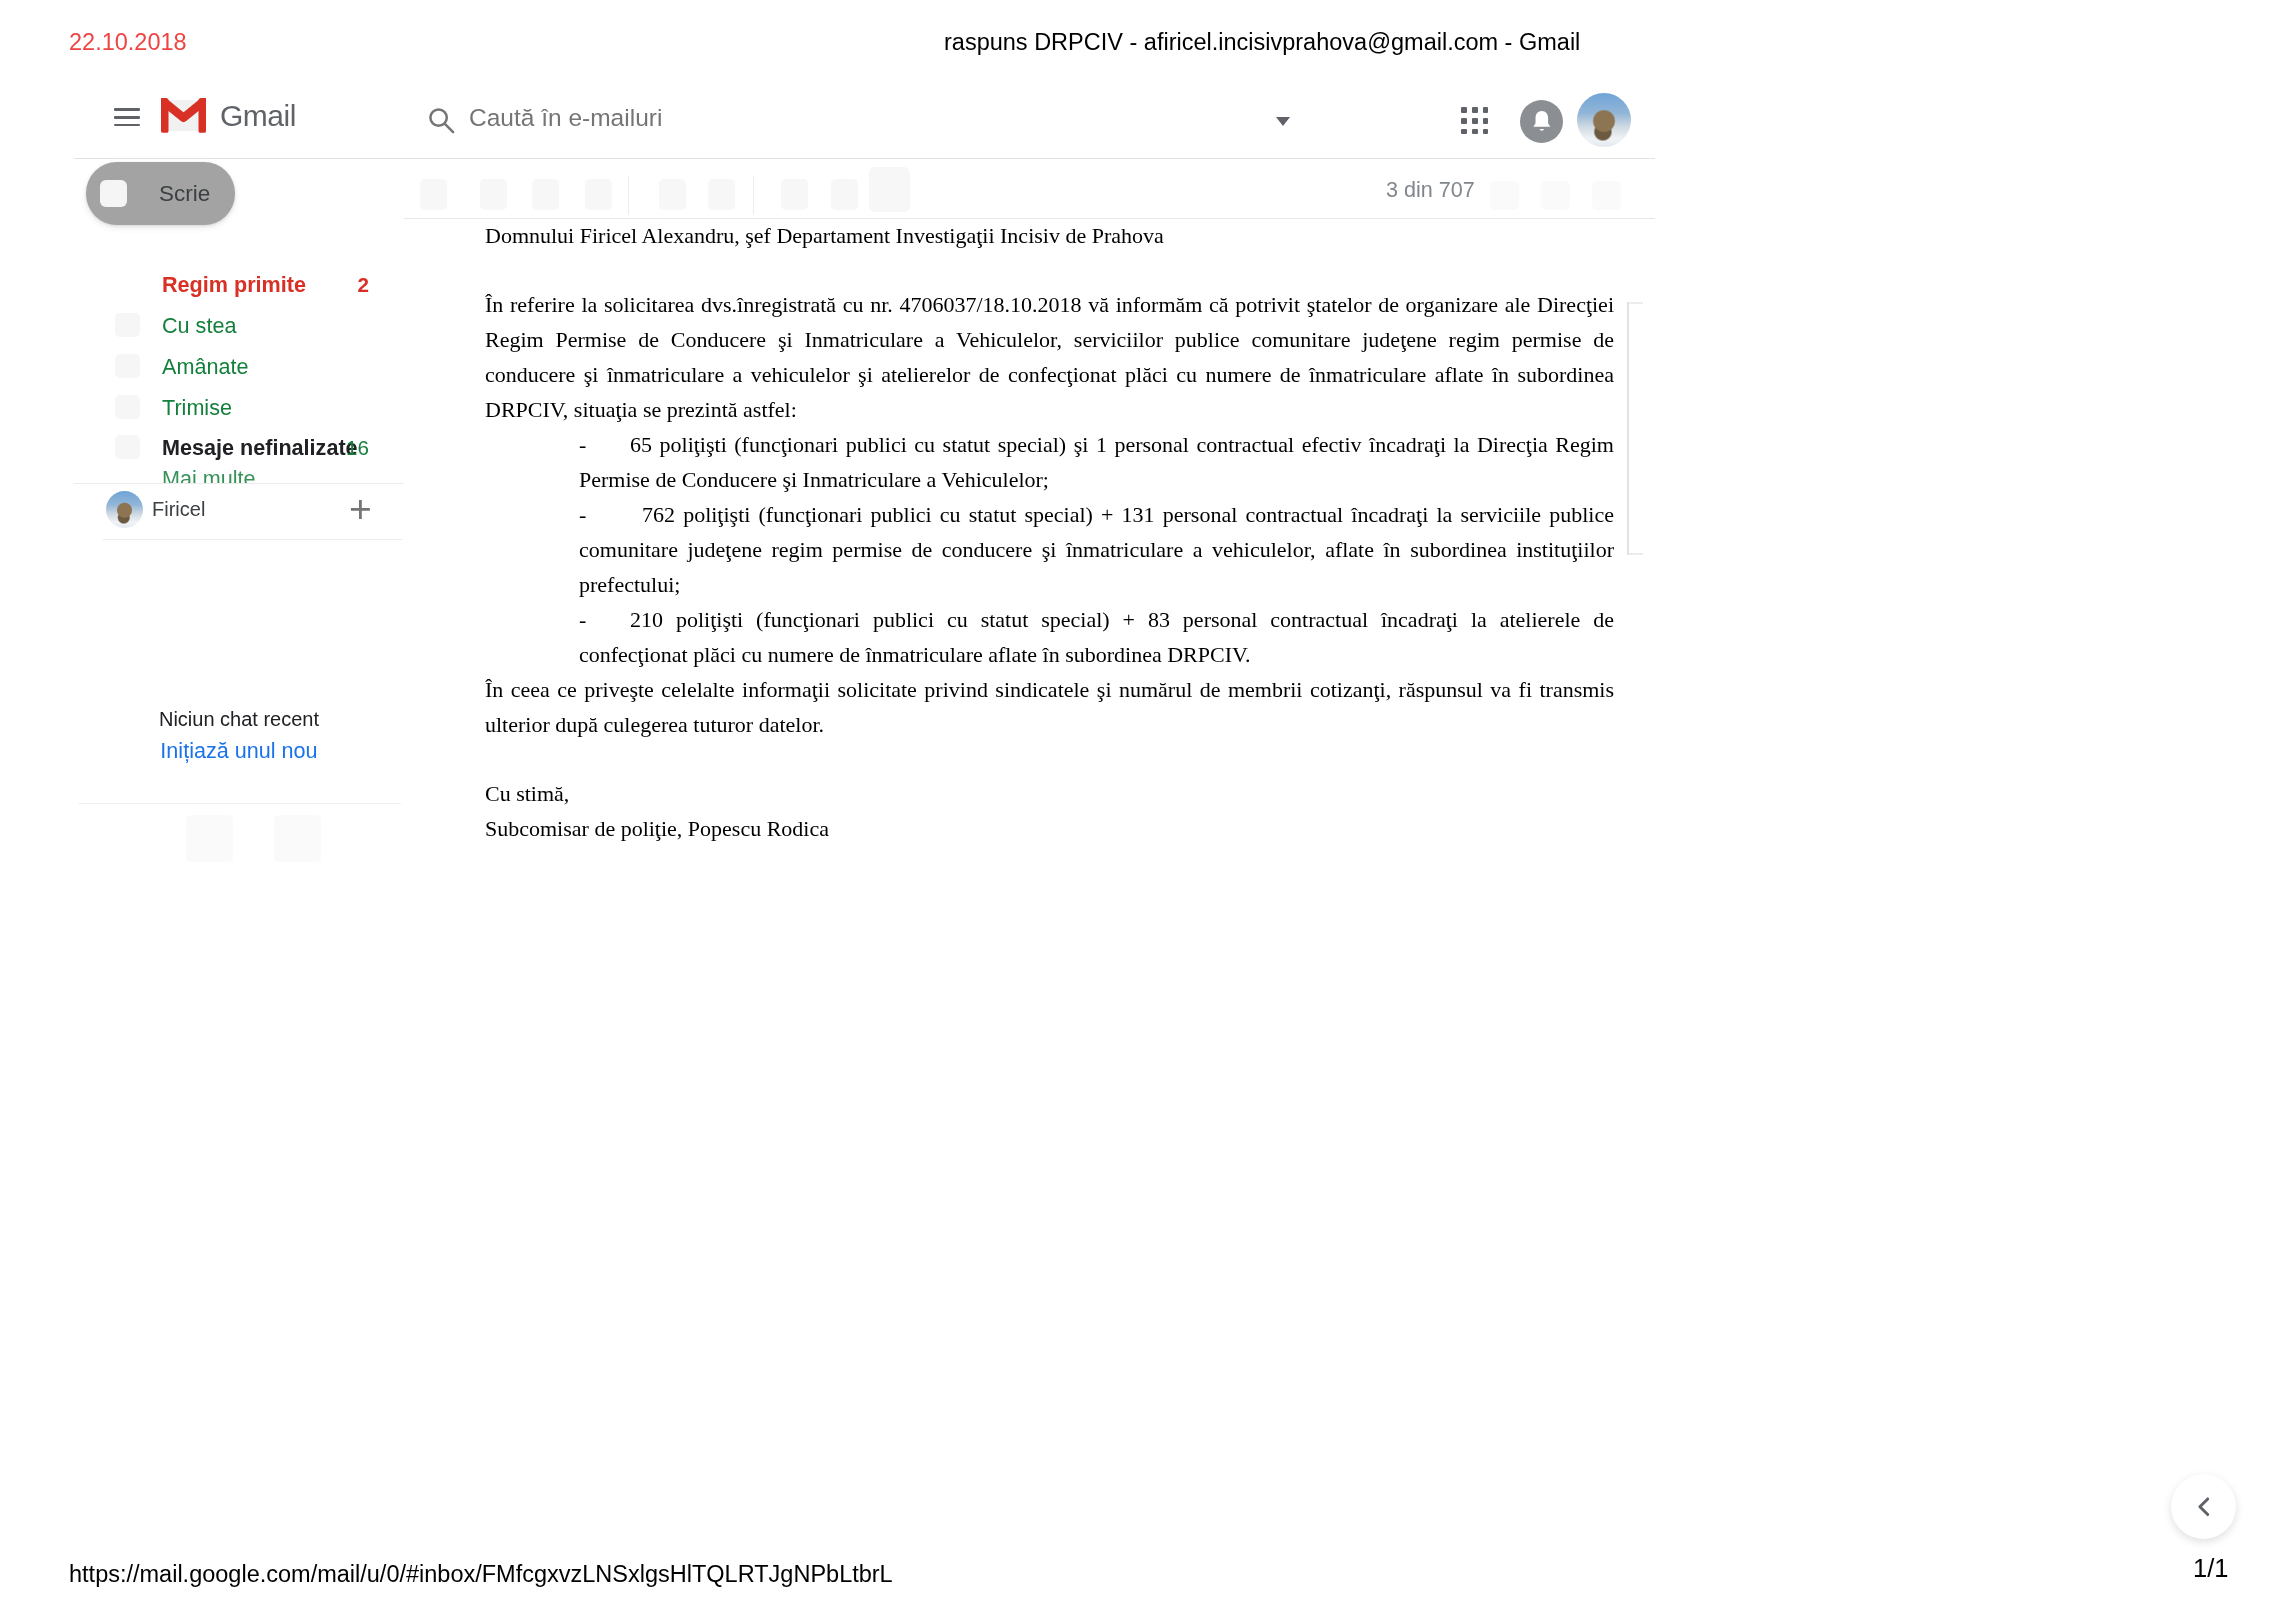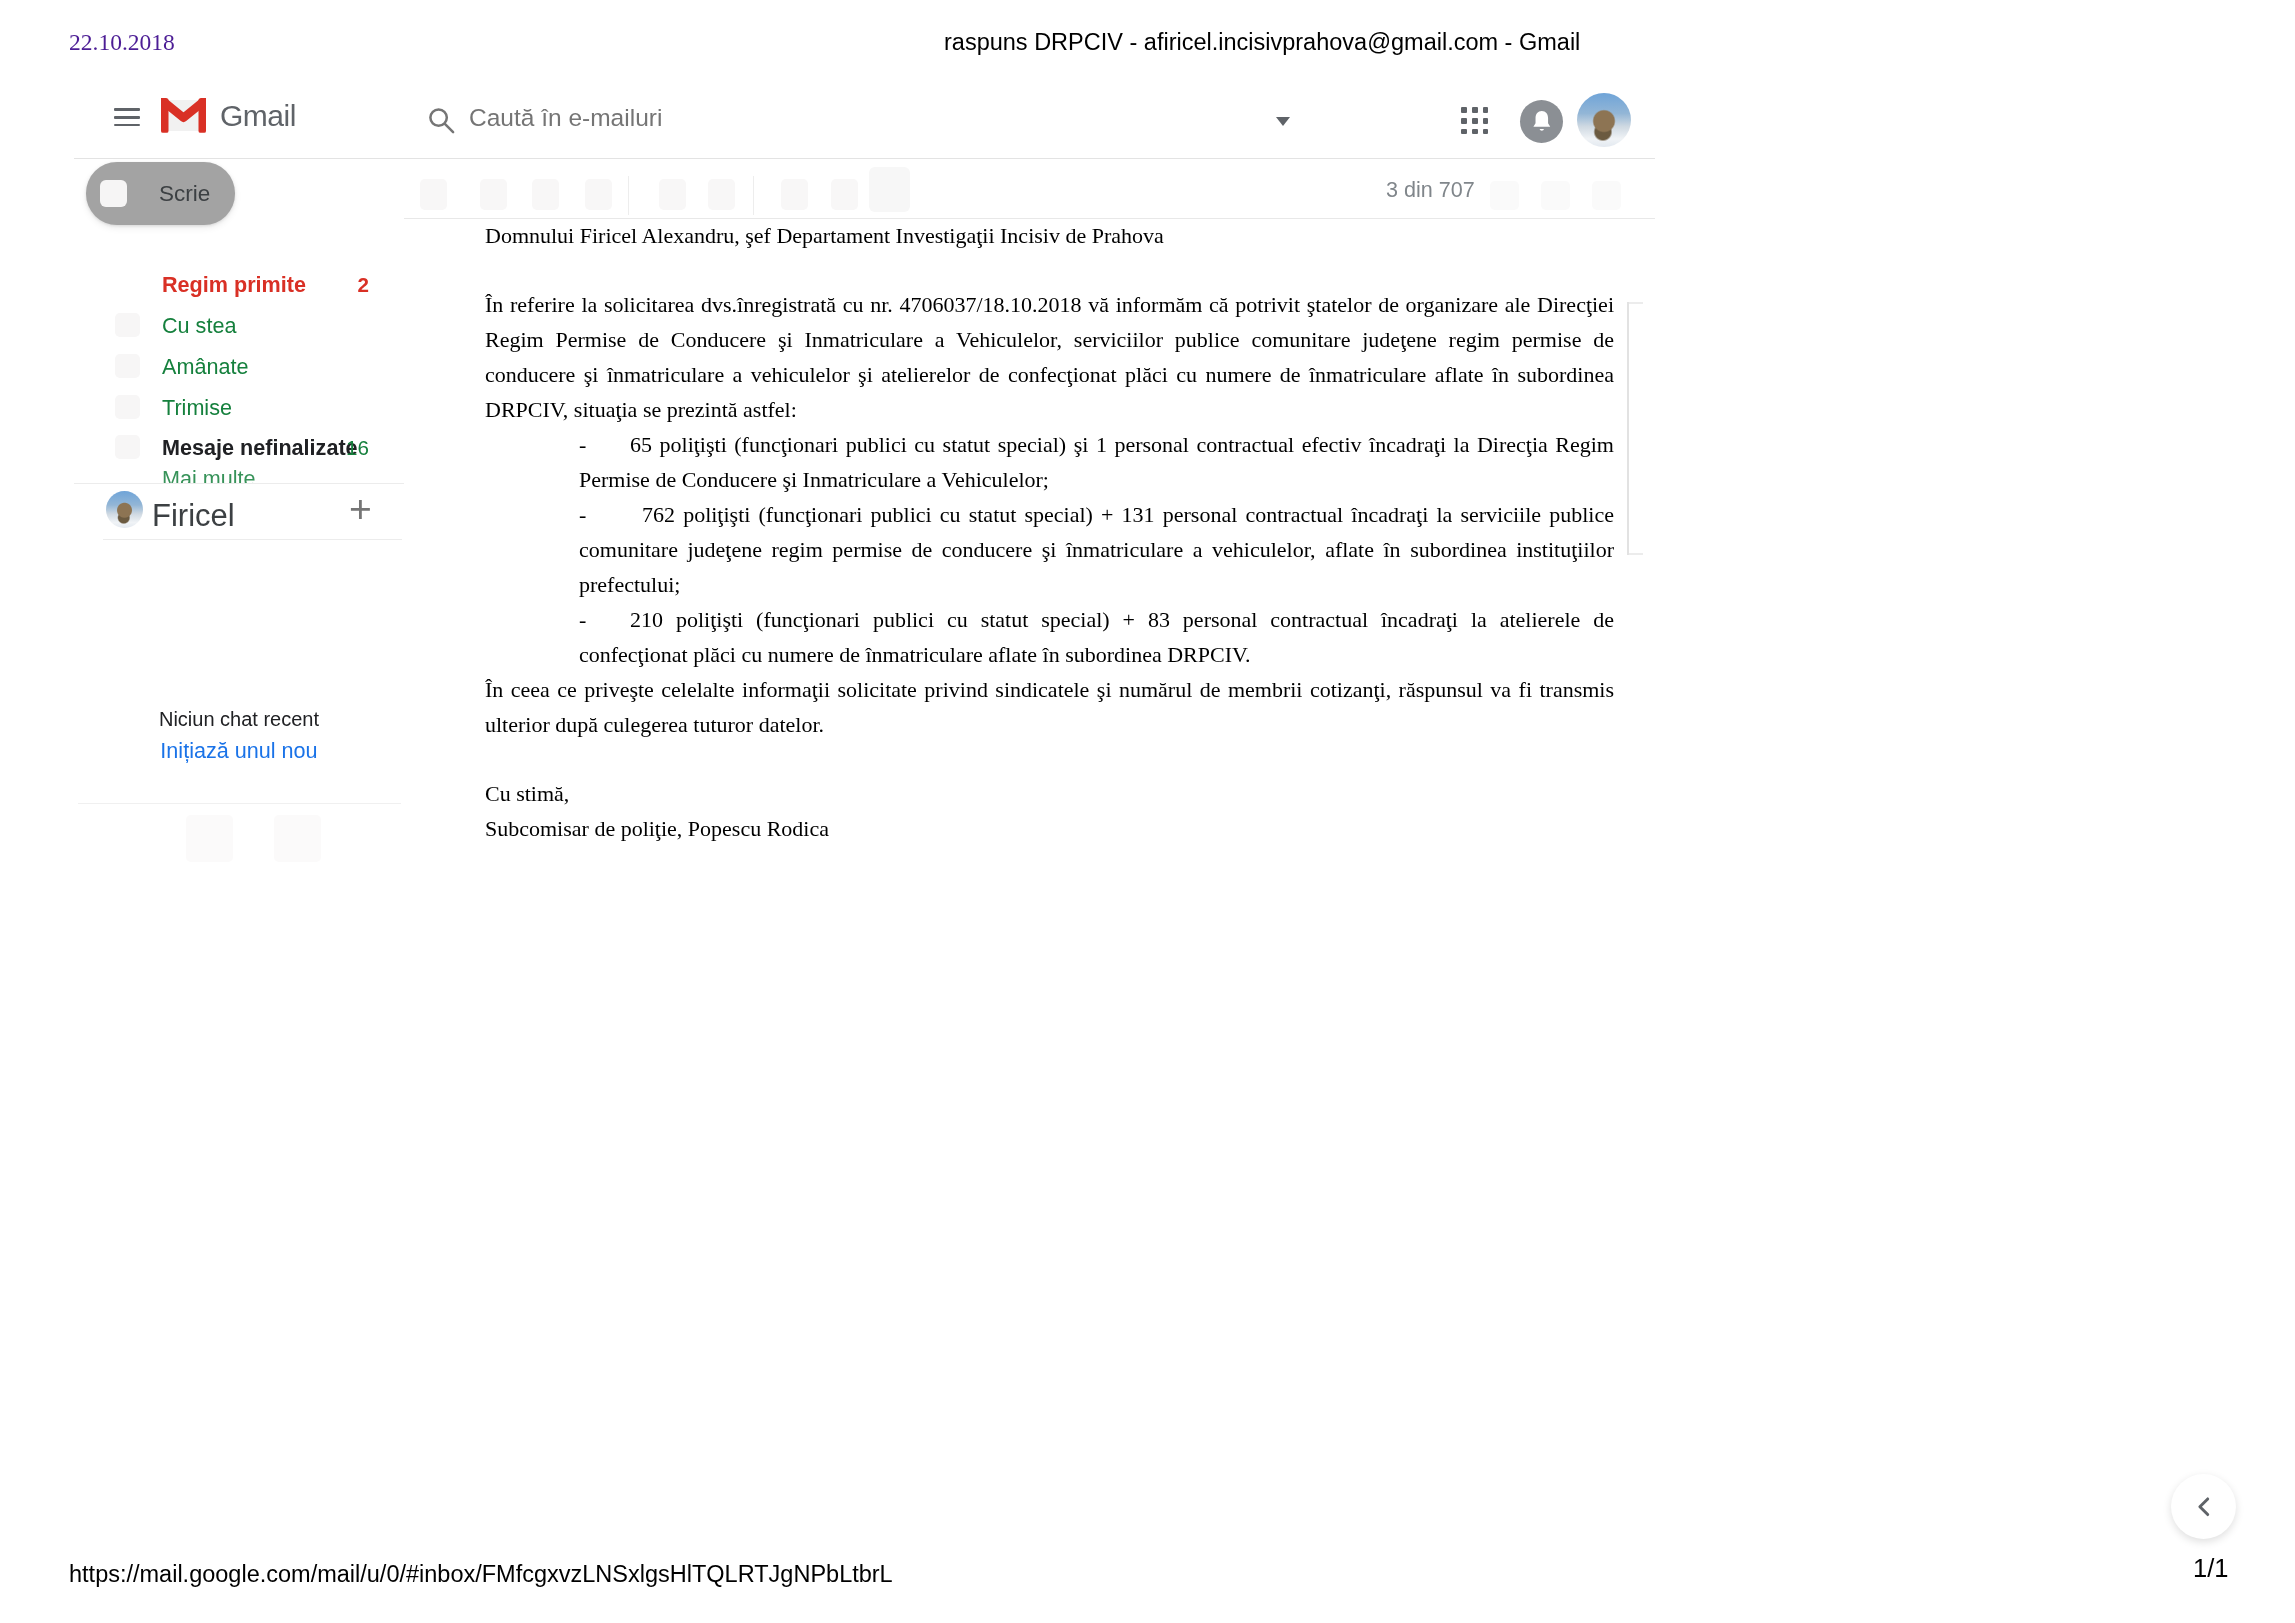--- a/index.html
+++ b/index.html
@@ -2,21 +2,21 @@
 <html><head>
 <meta charset="utf-8">
 <style>
   * { margin:0; padding:0; box-sizing:border-box; }
   html,body { background:#fff; }
   .page { position:relative; width:2296px; height:1623px; background:#fff;
           font-family:"Liberation Sans", sans-serif; overflow:hidden; }
   .abs { position:absolute; }
 
   
-  .print-date  { left:69px;  top:29px;  font-size:23.5px; color:#4c1d95;font-family:Liberation Serif, serif; }
+  .print-date  { left:69px;  top:29px;  font-size:23.5px; color:#ef4444; }
   .print-title { left:944px; top:29px;  font-size:23.5px; color:#000; }
   .print-url   { left:69px;  top:1561px; font-size:23.5px; color:#000; }
   .print-page  { left:2193px; top:1554px; font-size:25.5px; color:#000; }
 
   
   .hamburger { left:114px; top:108px; width:25.5px; height:21.6px; cursor:pointer; }
   .hamburger div { height:2.9px; background:#5f6368; margin-bottom:4.9px; border-radius:1px; }
   .gmail-logo { left:161px; top:98px; }
   .gmail-word { left:220px; top:99px; font-size:30px; color:#5f6368; letter-spacing:-0.5px; }
   .search-icon { left:427px; top:106px; }
@@ -47,21 +47,21 @@
                     border-radius:4.9px; background:#f7f6f6; }
   .nav-label { position:absolute; left:88px; top:6.9px; font-size:21.6px; color:#15803d; }
   .nav-count { position:absolute; right:35px; top:7.8px; font-size:20.6px; color:#15803d; }
   .nav-active .nav-label, .nav-active .nav-count { color:#d93025; font-weight:700; }
   .nav-bold .nav-label { font-weight:700; color:#202124; }
   .nav-clip { left:74px; top:469px; width:330px; height:13.7px; overflow:hidden; }
   .nav-clip .nav-label { opacity:.85; }
 
   .divider-1 { left:74px;  top:483px; width:330px; height:1px; background:#ececec; }
   .profile-avatar { left:106px; top:491px; width:37px; height:37px; }
-  .profile-name { left:152px; top:498px; font-size:31px; color:#3c4043; }
+  .profile-name { left:152px; top:498px; font-size:20px; color:#3c4043; }
   .add-icon { left:349px; top:487px; font-size:39px; font-weight:300; color:#757575; cursor:pointer; }
   .divider-2 { left:103px; top:539px; width:299px; height:1px; background:#ececec; }
 
   .chat-empty  { left:74px; top:708px; width:330px; text-align:center; font-size:20px; color:#202124; }
   .chat-action { left:74px; top:738px; width:330px; text-align:center; font-size:21.6px;
                  color:#1a73e8; cursor:pointer; }
   .divider-3 { left:78px; top:803px; width:323px; height:1px; background:#f0f0f0; }
   .chat-faint { top:815px; width:47px; height:47px; border-radius:4.9px; background:#fbfafa; }
 
   

